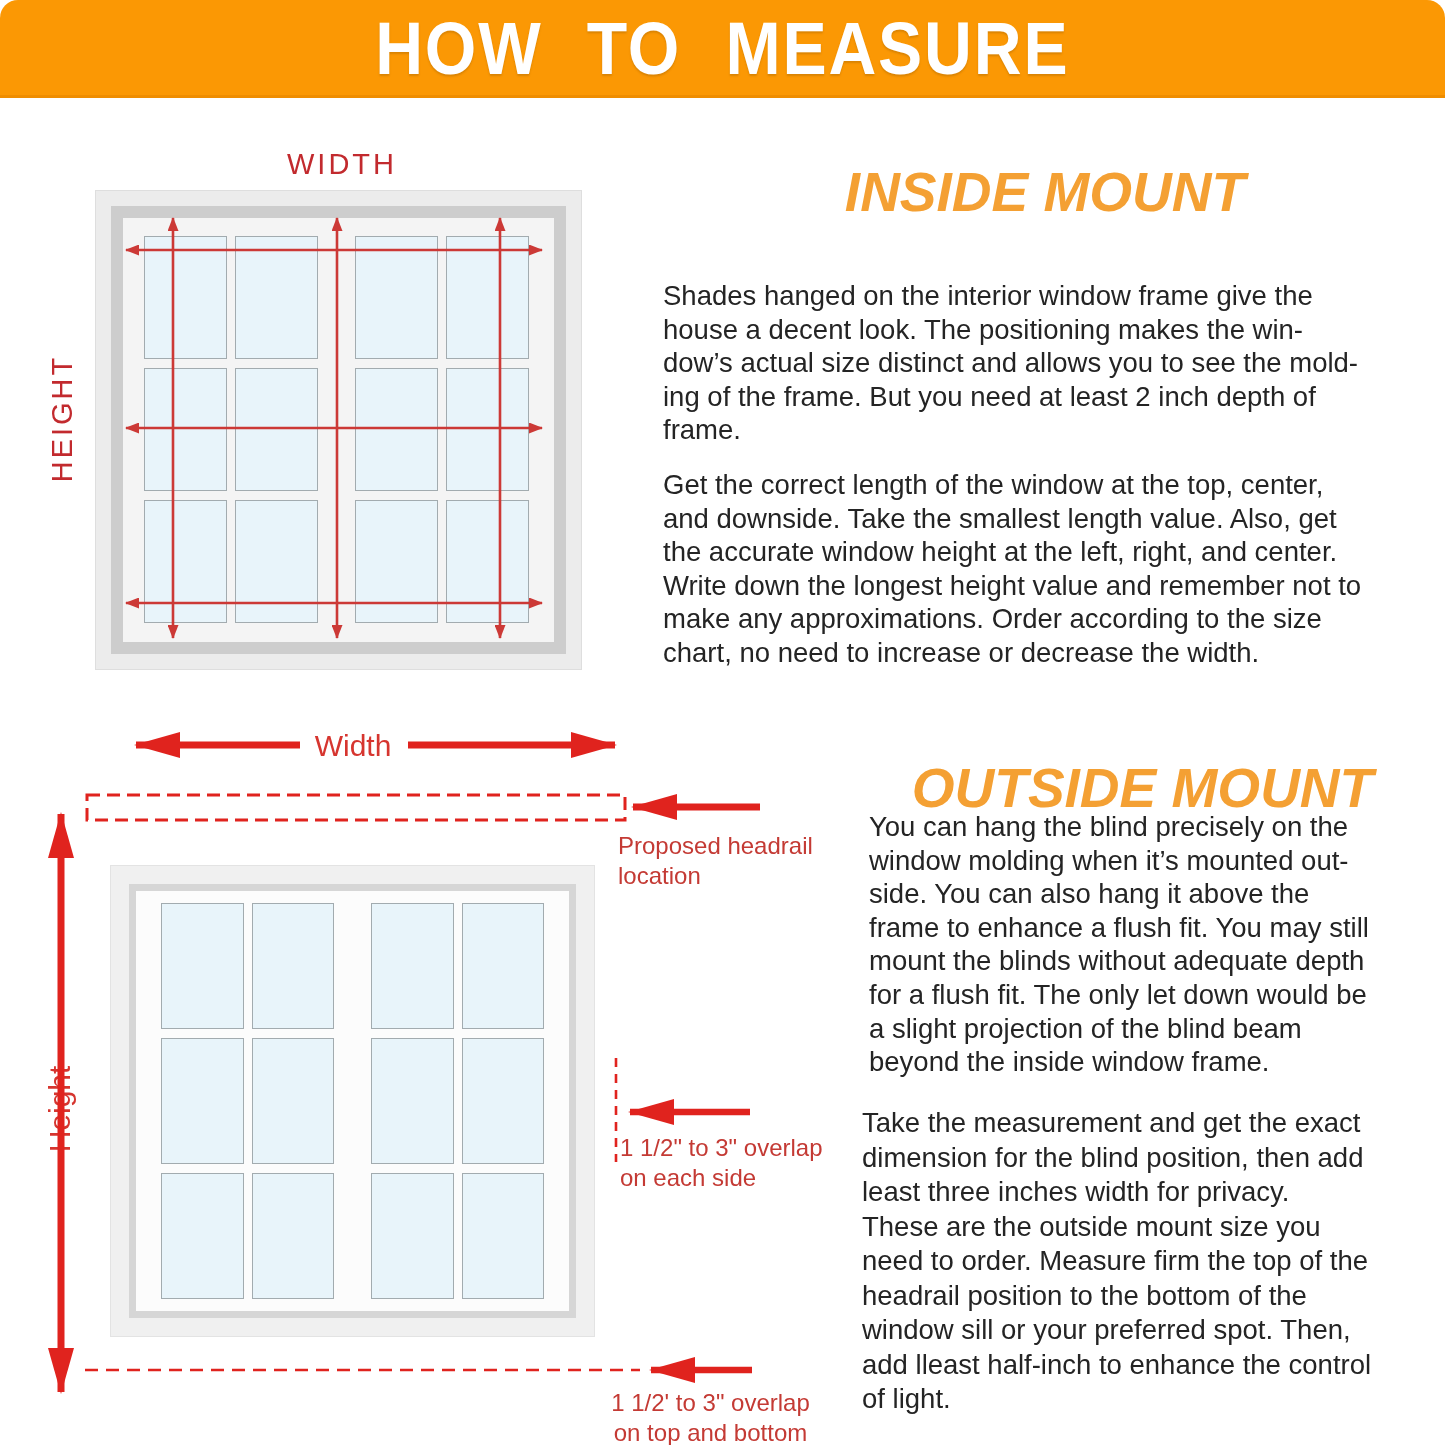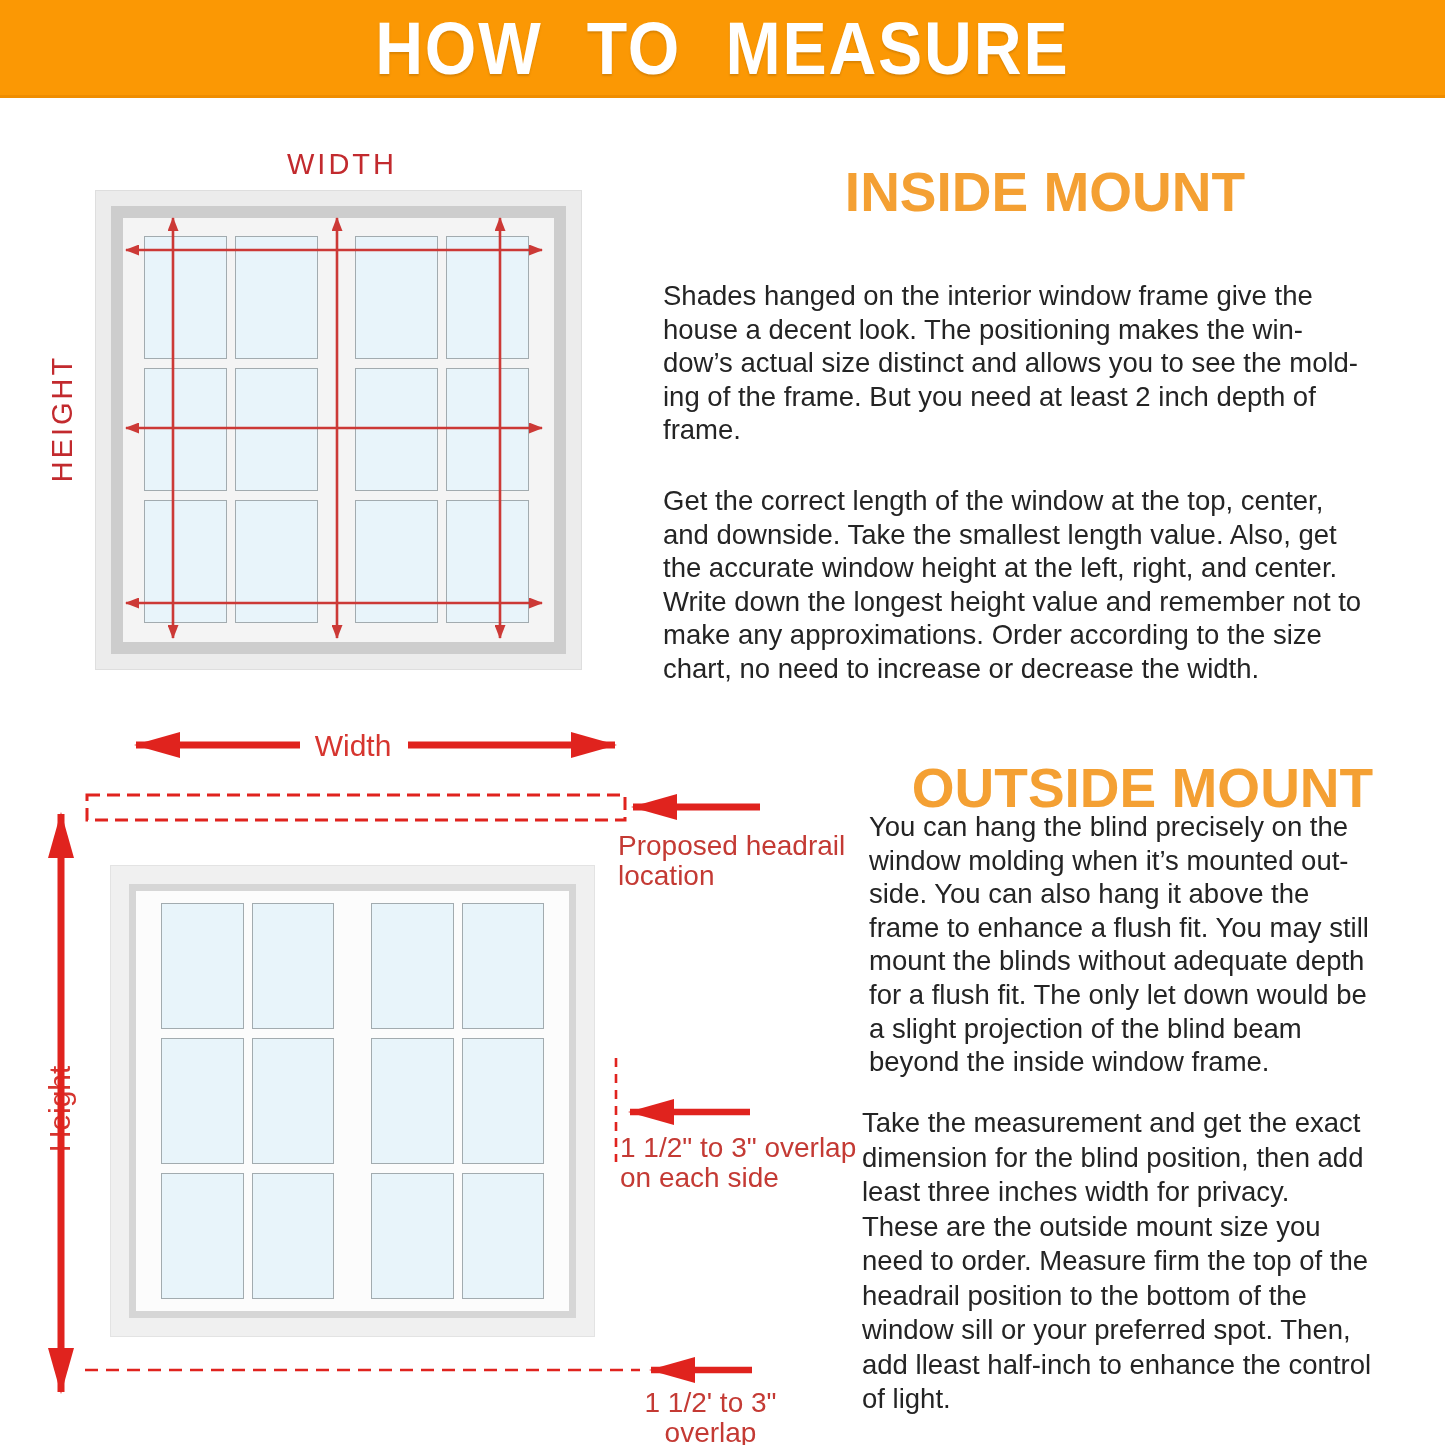--- a/index.html
+++ b/index.html
@@ -1,33 +1,33 @@
 <!DOCTYPE html>
 <html><head>
 <meta charset="utf-8">
 <style>
   html,body{margin:0;padding:0;background:#fff;}
   .page{position:relative;width:1445px;height:1445px;background:#ffffff;overflow:hidden;
-        font-family:"Liberation Sans",sans-serif;}
+        font-family:"Liberation Sans",sans-serif;border-radius:18px;}
 
   
   .banner{position:absolute;left:0;top:0;width:1445px;height:95px;background:#fb9804;
           border-bottom:3px solid #ef8d00;display:flex;align-items:center;justify-content:center;}
   .banner-title{color:#ffffff;font-weight:700;font-size:72px;letter-spacing:2px;word-spacing:26px;
           transform:scale(0.92,1.04);text-shadow:0 2px 2px rgba(120,70,0,.25);white-space:nowrap;}
 
   
   .sec-heading{position:absolute;color:#f4a033;font-weight:700;font-size:55px;text-align:center;
-          letter-spacing:0px;white-space:nowrap;}
+          letter-spacing:0px;white-space:nowrap;font-style:italic;}
   .para{position:absolute;color:#242424;font-size:27.5px;line-height:33.6px;white-space:pre-line;}
 
   
   .red-cap{position:absolute;color:#c22a2e;font-size:29px;letter-spacing:3px;text-align:center;}
   .red-dim{position:absolute;color:#d6352f;font-size:30px;text-align:center;}
-  .red-note{position:absolute;color:#c43a34;font-size:28px;line-height:30px;white-space:pre-line;}
+  .red-note{position:absolute;color:#c43a34;font-size:24px;line-height:30px;white-space:pre-line;}
   .v-rot{transform:rotate(-90deg);transform-origin:center;width:170px;}
 
   
   .window{position:absolute;}
   .win-top-outer{background:#ececec;border:1px solid #dedede;}
   .win-bot-outer{background:#f0f0f0;border:1px solid #e3e3e3;}
   .win-band-top{position:absolute;inset:15px;border:12px solid #cdcdcd;background:#f4f4f4;}
   .win-band-bot{position:absolute;inset:18px;border:7px solid #d6d6d6;background:#fcfcfc;}
   .panes{position:absolute;display:flex;}
   .sash{display:grid;grid-template-columns:1fr 1fr;grid-template-rows:1fr 1fr 1fr;gap:9px 8px;}
@@ -87,21 +87,21 @@
       <line x1="500" y1="218" x2="500" y2="638" marker-start="url(#ts)" marker-end="url(#ts)"></line>
     </g>
   </svg>
 
   <div class="sec-heading" style="left:655px;top:160px;width:780px;">INSIDE MOUNT</div>
   <div class="para" style="left:663px;top:243px;width:765px;margin-top:36px;">Shades hanged on the interior window frame give the
 house a decent look. The positioning makes the win-
 dow’s actual size distinct and allows you to see the mold-
 ing of the frame. But you need at least 2 inch depth of
 frame.</div>
-  <div class="para" style="left:663px;top:468px;width:765px;margin-top:16px;">Get the correct length of the window at the top, center,
+  <div class="para" style="left:663px;top:468px;width:765px;">Get the correct length of the window at the top, center,
 and downside. Take the smallest length value. Also, get
 the accurate window height at the left, right, and center.
 Write down the longest height value and remember not to
 make any approximations. Order according to the size
 chart, no need to increase or decrease the width.</div>
 
   <div class="red-dim" style="left:253px;top:729px;width:200px;">Width</div>
 
   <div class="red-dim v-rot" style="left:-25px;top:1092px;">Height</div>
 

